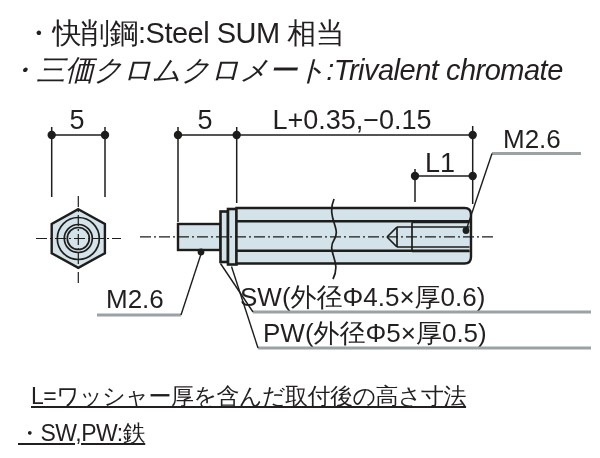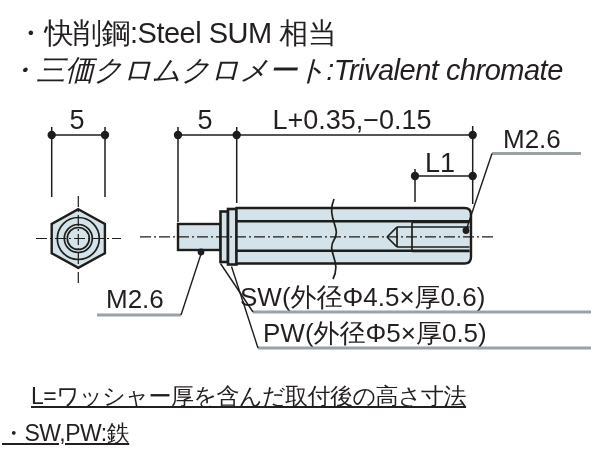--- a/index.html
+++ b/index.html
@@ -23,21 +23,21 @@
   .leader{stroke:var(--line_color);stroke-width:1.4;fill:none;}
   .centerline{stroke:var(--line_color);stroke-width:1.2;fill:none;stroke-dasharray:11 3 2 3;}
   .underline{stroke:var(--underline_gray);stroke-width:3;fill:none;}
   .dot{fill:var(--line_color);stroke:none;}
   .dimtext{font-family:"Liberation Sans","DejaVu Sans",sans-serif;font-size:27px;fill:var(--text_color);}
   .labtext{font-family:"Liberation Sans","DejaVu Sans",sans-serif;font-size:26px;fill:var(--text_color);}
 </style>
 </head>
 <body>
 
-<div class="abs note-large" style="left:16px;top:14px;">・快削鋼:Steel SUM 相当</div>
+<div class="abs note-large" style="left:24px;top:14px;">・快削鋼:Steel SUM 相当</div>
 <div class="abs note-large" style="left:8px;top:51px;font-style:italic;">・三価クロムクロメート:Trivalent chromate</div>
 
 <svg width="600" height="458" viewBox="0 0 600 458">
 
   <g>
     <polygon class="fill-part" stroke-width="2.4" points="78.3,209.2 104.9,223.9 104.9,253.2 78.3,267.9 51.7,253.2 51.7,223.9"></polygon>
     <circle class="stroke-thin" cx="78.3" cy="238.5" r="21" stroke-width="2.2"></circle>
     <circle class="stroke-thin" cx="78.3" cy="238.5" r="14" stroke-width="1.6"></circle>
     <circle class="stroke-thin" cx="78.3" cy="238.5" r="11" stroke-width="1.6"></circle>
     <line class="centerline" x1="36" y1="238.5" x2="121" y2="238.5"></line>
@@ -125,13 +125,13 @@
 
     <g>
       <text class="labtext" x="263" y="342">PW(外径Φ5×厚0.5)</text>
       <line class="underline" x1="258" y1="348" x2="591" y2="348"></line>
       <line class="leader" x1="231.5" y1="266.5" x2="258" y2="348"></line>
     </g>
   </g>
 </svg>
 
 <div class="abs note-med" style="left:31px;top:381px;">L=ワッシャー厚を含んだ取付後の高さ寸法</div>
-<div class="abs note-med" style="left:2px;top:418px;">・SW,PW:鉄</div>
+<div class="abs note-med" style="left:18px;top:418px;">・SW,PW:鉄</div>
 
 </body></html>

